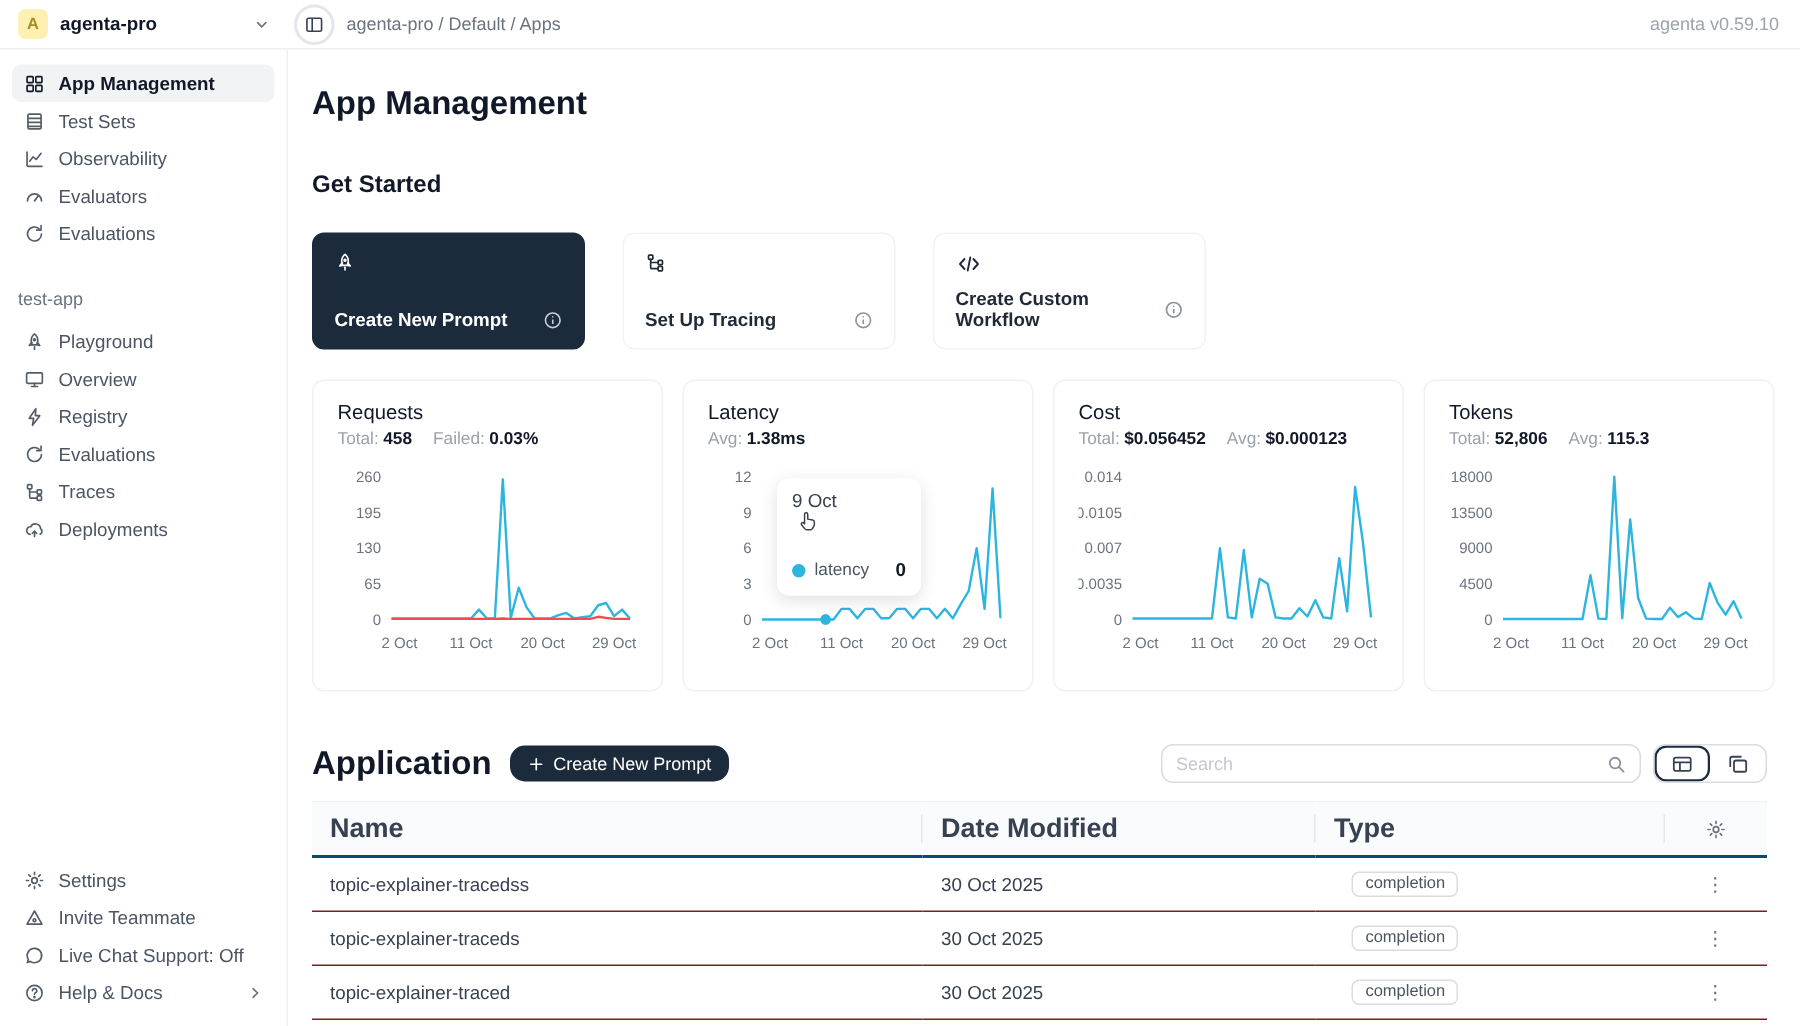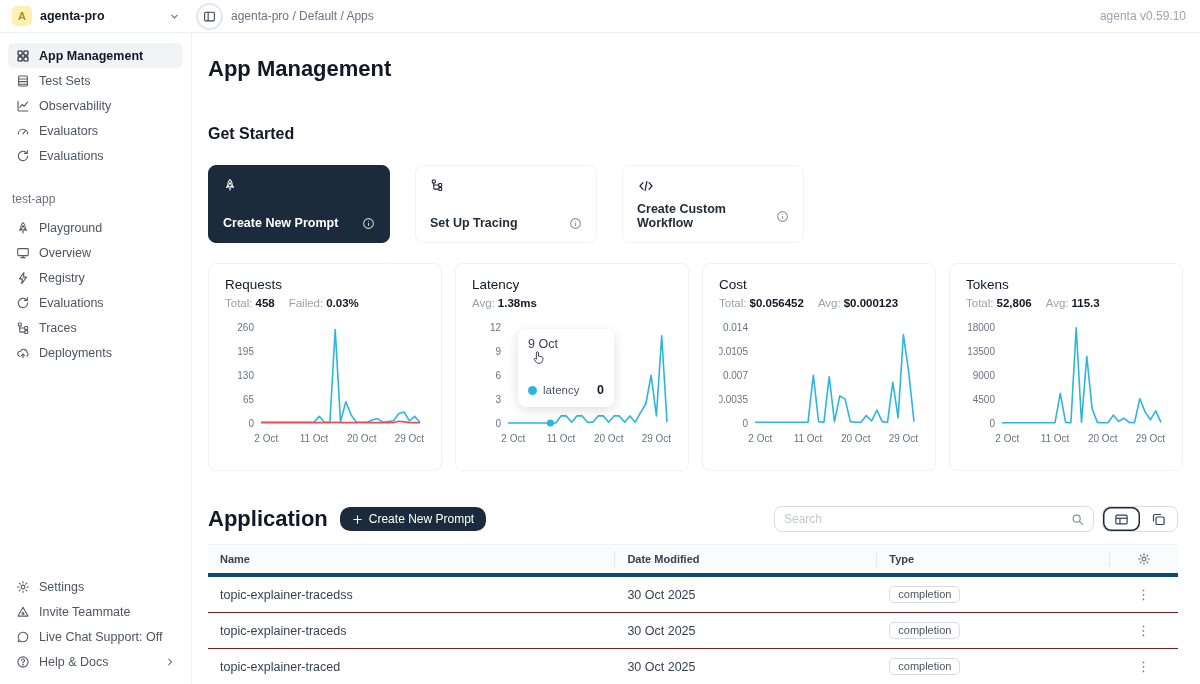--- a/index.html
+++ b/index.html
@@ -30,21 +30,21 @@
   .nav-item .ic { display:flex; color:#545d69; flex:0 0 auto; }
   .nav-item.active .ic { color:#111827; }
   .nav-item .trail { margin-left:auto; color:#6b7280; display:flex; }
   .sec-label { font-size:12px; color:#6b7280; margin:24px 4px 9px; }
   .sb-foot { margin-top:auto; }
 
   
   .main { position:absolute; left:193px; top:33px; right:0; bottom:0; overflow:hidden;
     padding:18px 22px 0 15px; }
   .page-title { font-size:22px; font-weight:700; color:#111827; margin-top:5px; }
-  .gs-title { font-size:16px; font-weight:700; color:#111827; margin-top:43px; }
+  .gs-title { font-size:16px; font-weight:700; color:#111827; margin-top:33px; }
   .gs-row { display:flex; gap:25px; margin-top:22px; }
   .gs-card { width:182px; height:78px; border-radius:8px; border:1px solid #f2f3f5;
     background:#fff; padding:12px 14px; display:flex; flex-direction:column;
     justify-content:space-between; cursor:pointer; }
   .gs-card.dark { background:#1b2b3c; border-color:#1b2b3c; color:#fff; }
   .gs-ic { display:flex; color:#1f2937; }
   .gs-card.dark .gs-ic { color:#fff; }
   .gs-bottom { display:flex; align-items:center; justify-content:space-between;
     font-size:12.5px; font-weight:600; }
   .gs-info { display:flex; color:#8a929c; }
@@ -82,29 +82,29 @@
   .search input { border:none; outline:none; flex:1; font-size:12px; color:#374151;
     font-family:inherit; background:transparent; }
   .search input::placeholder { color:#c3c8cf; }
   .search .sic { display:flex; color:#8a929c; cursor:pointer; }
   .seg { display:flex; height:26px; border:1px solid #d9dce1; border-radius:8px; background:#fff; }
   .seg-btn { width:37px; display:flex; align-items:center; justify-content:center;
     color:#374151; cursor:pointer; border-radius:8px; }
   .seg-btn.active { box-shadow:inset 0 0 0 1.5px #1b2b3c; }
 
   table { width:100%; border-collapse:collapse; margin-top:12px; }
-  thead th { text-align:left; font-size:11px; font-weight:600; color:#374151;
-    background:#fafbfc; border-top:1px solid #f0f1f3; border-bottom:4px solid #0c4a6e;
+  thead th { text-align:left; font-size:18px; font-weight:600; color:#374151;
+    background:#fafbfc; border-top:1px solid #f0f1f3; border-bottom:2px solid #0c4a6e;
     padding:7px 12px; position:relative; }
   thead th:not(:last-child)::after { content:''; position:absolute; right:0; top:22%;
     height:56%; width:1px; background:#e5e7eb; }
   tbody td { font-size:12.5px; color:#374151; padding:9px 12px;
     border-bottom:1px solid #7f1d1d; }
   .badge { display:inline-block; border:1px solid #d9dce1; border-radius:5px;
-    padding:1px 8px 2px; font-size:11px; color:#4b5563; background:#fff; }
+    padding:1px 8px 2px; font-size:11px; color:#4b5563; background:#fff;margin-left:12px; }
   .dots { color:#6b7280; text-align:center; cursor:pointer; font-size:13px; letter-spacing:1px; }
   .col-name { width:42%; } .col-date { width:27%; } .col-type { width:24%; } .col-act { width:7%; }
   th.col-act { text-align:center; cursor:pointer; }
 </style>
 </head>
 <body>
 
 <div class="topbar">
   <div class="org">
     <span class="avatar">A</span>

